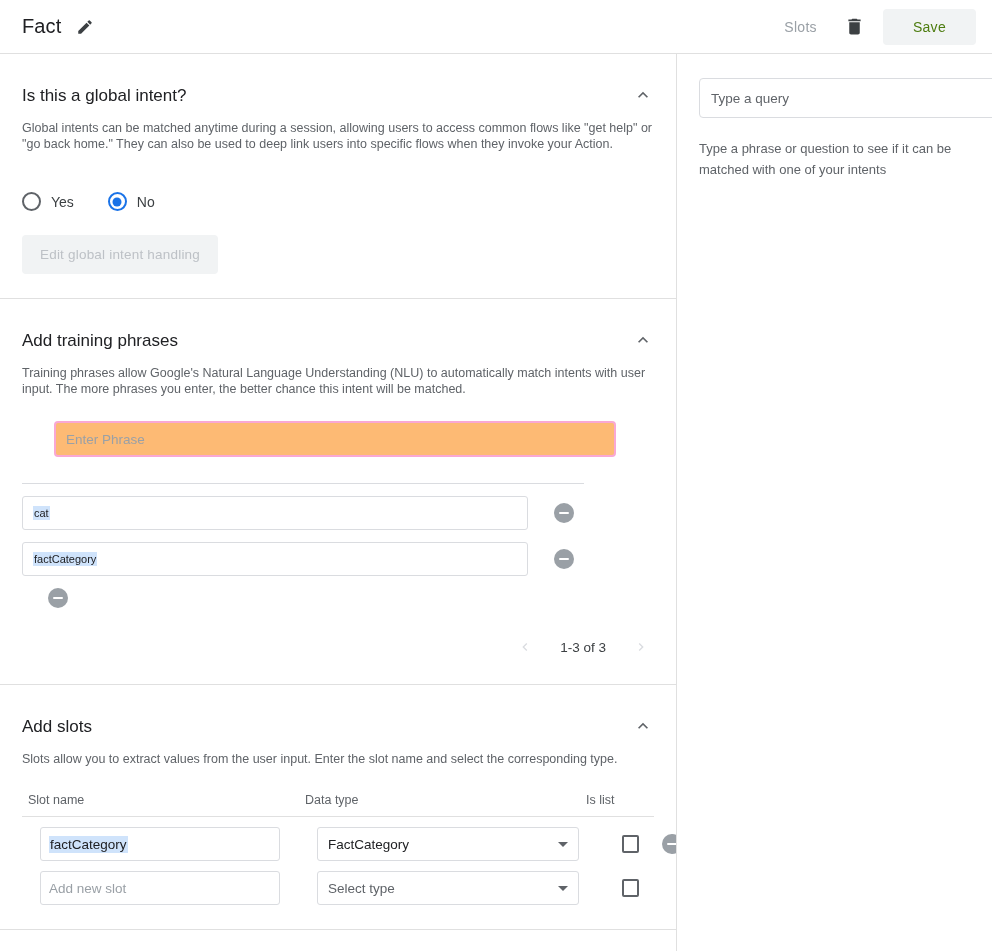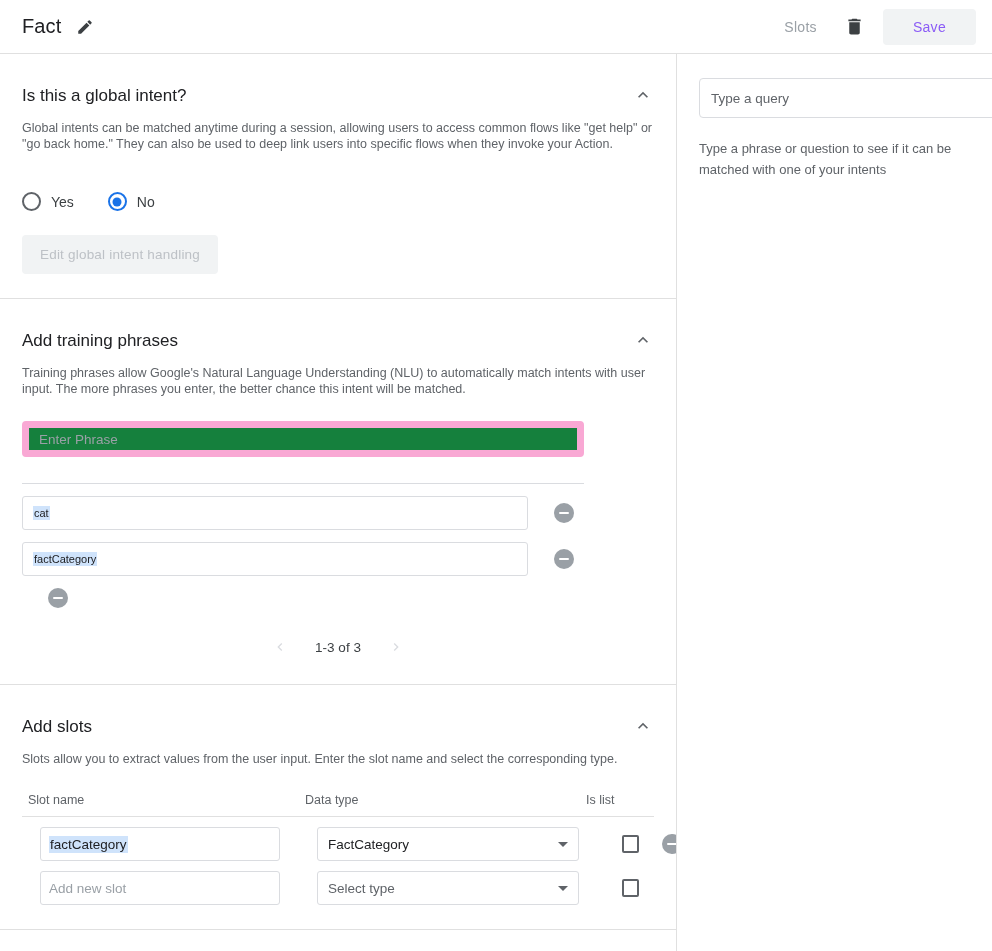--- a/index.html
+++ b/index.html
@@ -48,21 +48,21 @@
   }
   .trash-icon {
     width: 24px; height: 24px;
     margin: 0 16px 0 12px;
     display: inline-flex; align-items: center; justify-content: center;
     color: #3c4043;
     cursor: pointer;
   }
   .btn-save {
     background: #f1f3f4;
-    color: #8b5cf6;
+    color: #4d7c0f;
     border: none;
     border-radius: 4px;
     font-size: 14px;
     padding: 10px 30px;
     letter-spacing: 0.3px;
     font-family: "Liberation Sans", sans-serif;
     cursor: default;
   }
 
   
@@ -162,28 +162,29 @@
     padding: 12px 18px;
     font-family: "Liberation Sans", sans-serif;
     letter-spacing: 0.2px;
     cursor: default;
   }
 
   
   .text-input {
     width: 562px;
     height: 36px;
-    border: 7px solid #f9a8d4;
+    border: 2px solid #f9a8d4;
     border-radius: 4px;
     padding: 0 10px;
     font-size: 13.5px;
     color: #202124;
     font-family: "Liberation Sans", sans-serif;
-    background: #15803d;
+    background: #fdba74;
     outline: none;
+    margin-left: 32px;
   }
   .text-input::placeholder { color: #9aa0a6; }
 
   .phrase-row {
     display: flex;
     align-items: center;
     margin-top: 12px;
   }
   .phrase-input {
     width: 506px;
@@ -220,21 +221,21 @@
   .divider {
     width: 562px;
     height: 1px;
     background: #dadce0;
     margin: 26px 0 0 0;
   }
 
   .pager {
     display: flex;
     align-items: center;
-    justify-content: center;
+    justify-content: flex-end;
     margin-top: 26px;
     width: 632px;
   }
   .pager-arrow {
     color: #dadce0;
     font-size: 13px;
     width: 26px; height: 26px;
     display: inline-flex; align-items: center; justify-content: center;
     cursor: pointer;
   }

